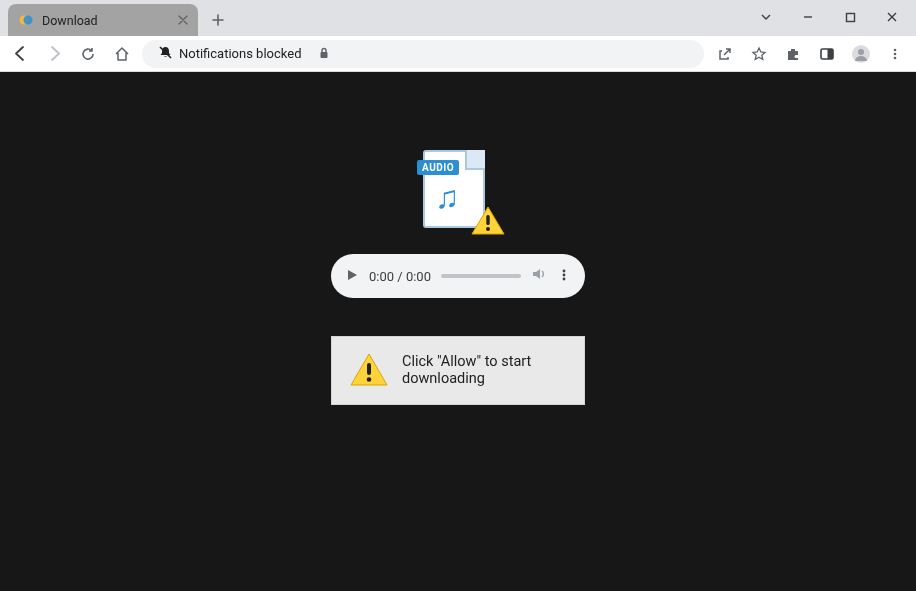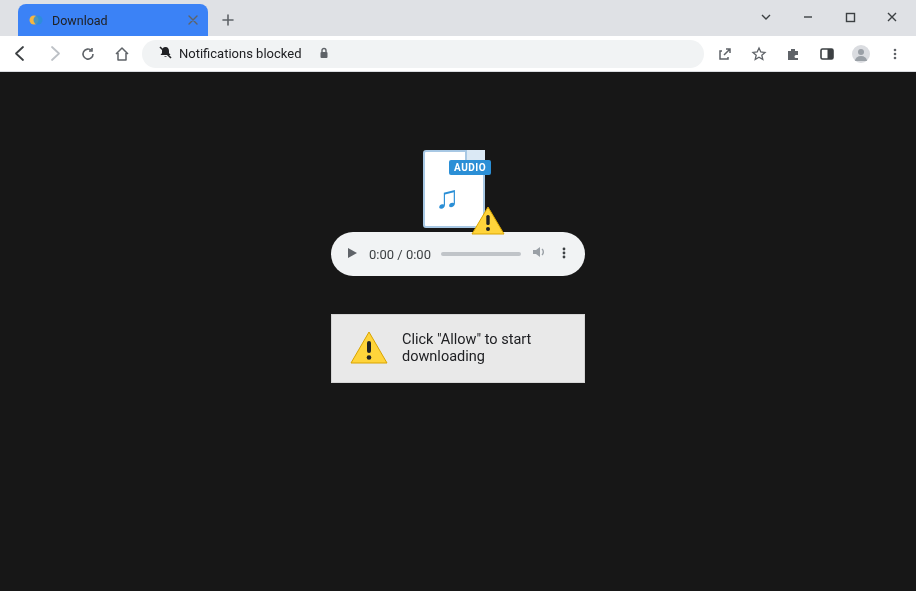--- a/index.html
+++ b/index.html
@@ -1,20 +1,20 @@
 <!DOCTYPE html>
 <html><head>
 <meta charset="utf-8">
 <style>
 * { margin: 0; padding: 0; box-sizing: border-box; font-family: "Segoe UI", Roboto, Arial, sans-serif; }
 body { width: 916px; height: 591px; background: #dfe1e5; overflow: hidden; }
 
 
 .titlebar { height: 36px; background: #dfe1e5; display: flex; align-items: flex-end; position: relative; }
-.tab { margin-left: 18px; height: 32px; background: #3b82f6; border-radius: 8px 8px 0 0; display: flex; align-items: center; padding: 0 10px; min-width: 190px; gap: 8px; font-size: 12.5px; color: #202124; }
+.tab { margin-left: 8px; height: 32px; background: #a3a3a3; border-radius: 8px 8px 0 0; display: flex; align-items: center; padding: 0 10px; min-width: 190px; gap: 8px; font-size: 12.5px; color: #202124; }
 .tab .favicon { width: 16px; height: 16px; display:flex; align-items:center; justify-content:center; }
 .tab .tab-close { margin-left: auto; color:#5f6368; }
 .newtab { width: 28px; height: 28px; display:flex; align-items:center; justify-content:center; margin-left:6px; margin-bottom:2px; color:#5f6368; border-radius:50%; }
 .wincontrols { position:absolute; right:4px; top:4px; display:flex; gap:2px; }
 .wincontrols div { width:40px; height:26px; display:flex; align-items:center; justify-content:center; color:#3c4043; }
 
 
 .toolbar { height: 36px; background:#fff; border-bottom:1px solid #dadce0; display:flex; align-items:center; padding: 0 6px; gap:6px; }
 .navbtn { width:28px; height:28px; display:flex; align-items:center; justify-content:center; color:#5f6368; border-radius:50%; }
 .navbtn.disabled { color:#bdc1c6; }
@@ -25,28 +25,28 @@
 .url-path { color:#5f6368; }
 .rightactions { display:flex; align-items:center; gap:4px; }
 .rightactions .navbtn { width:30px; }
 
 
 .content { height: calc(591px - 36px - 36px); background:#171717; display:flex; flex-direction:column; align-items:center; padding-top: 78px; }
 
 .audiofileicon { position:relative; width:82px; height:82px; }
 .fileback { position:absolute; left:6px; top:0; width:62px; height:78px; background:#fff; border:2px solid #a8c8e4; border-radius:3px; }
 .fileback::after { content:""; position:absolute; right:-2px; top:-2px; width:18px; height:18px; background:#dbe9f5; border-left:2px solid #a8c8e4; border-bottom:2px solid #a8c8e4; }
-.audiobadge { position:absolute; left:0px; top:10px; background:#2b8fd6; color:#fff; font-size:10px; font-weight:bold; padding:2px 5px; border-radius:2px; letter-spacing:0.5px;margin-left:32px;}
+.audiobadge { position:absolute; left:0px; top:10px; background:#2b8fd6; color:#fff; font-size:10px; font-weight:bold; padding:2px 5px; border-radius:2px; letter-spacing:0.5px;}
 .musicnotes { position:absolute; left:18px; top:28px; color:#2b8fd6; font-size:32px; }
 .warntri-sm { position:absolute; right:-6px; bottom:-4px; }
 
 .warntri { display:inline-block; }
 .warntri svg { display:block; }
 
-.player { width:254px; height:44px; background:#f1f3f4; border-radius:22px; display:flex; align-items:center; padding:0 14px; gap:10px; }
+.player { margin-top:22px; width:254px; height:44px; background:#f1f3f4; border-radius:22px; display:flex; align-items:center; padding:0 14px; gap:10px; }
 .pbtn { color:#5f6368; }
 .ptime { font-size:13px; color:#3c4043; }
 .pbar { flex:1; height:4px; background:#c0c4c8; border-radius:2px; }
 .pvol { color:#9aa0a6; }
 .pmore { color:#3c4043; font-weight:bold; letter-spacing:-1px; }
 
 .alertbox { margin-top:38px; width:254px; background:#e9e9e9; border:1px solid #d5d5d5; display:flex; align-items:center; gap:14px; padding:16px 18px; }
 .alert-text { font-size:14.5px; color:#202124; line-height:1.2; }
 </style>
 </head>

